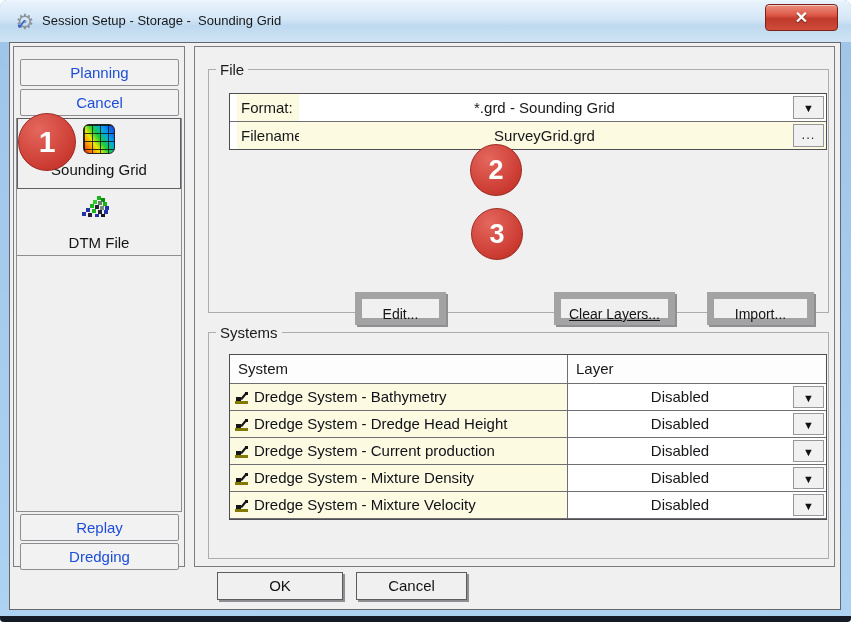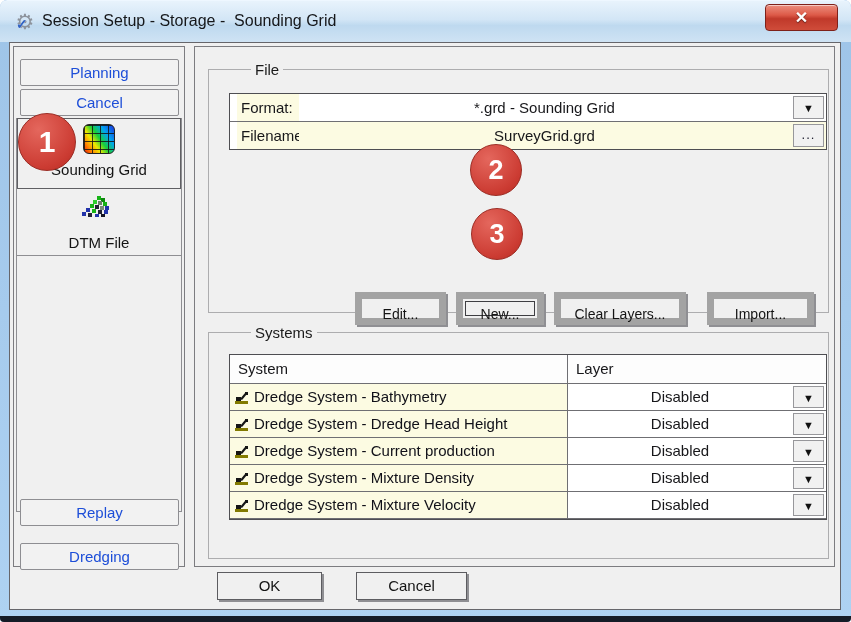--- a/index.html
+++ b/index.html
@@ -2,21 +2,21 @@
 <html><head>
 <meta charset="utf-8">
 <style>
   html,body{margin:0;padding:0;background:#ffffff;font-family:"Liberation Sans",sans-serif;}
   *{box-sizing:border-box;}
   .window{position:relative;width:851px;height:622px;background:linear-gradient(#9ec4e8,#aed2f2);border-radius:7px 7px 4px 4px;overflow:hidden;}
   .bottom-strip{position:absolute;left:0;right:0;bottom:0;height:6px;background:#141b26;}
   .titlebar{position:absolute;left:0;top:0;right:0;height:42px;background:linear-gradient(#e8f3fc 0%,#d3e6f6 45%,#bed9ef 60%,#cfe3f4 100%);border-radius:7px 7px 0 0;border-top:1px solid #eef7ff;}
   .title-icon{position:absolute;left:13px;top:9px;width:24px;height:24px;font-size:21px;color:#8d939c;line-height:24px;text-align:center;}
   .title-icon .chk{position:absolute;left:3px;bottom:-2px;color:#2f62c4;font-size:14px;font-weight:bold;text-shadow:0 0 1px #fff;}
-  .title-text{position:absolute;left:42px;top:0;height:42px;line-height:40px;font-size:16px;color:#15171a;white-space:pre;}
+  .title-text{position:absolute;left:42px;top:0;height:42px;line-height:40px;font-size:13px;color:#15171a;white-space:pre;}
   .close-btn{position:absolute;left:765px;top:3px;width:73px;height:27px;background:linear-gradient(#ec8f7f 0%,#dd5a48 40%,#c0392a 55%,#cf4c3a 100%);border:1px solid #7e211a;border-radius:4px;box-shadow:inset 0 1px 0 rgba(255,255,255,.55);color:#fff;font-weight:bold;font-size:16px;text-align:center;line-height:25px;text-shadow:0 1px 1px rgba(0,0,0,.5);cursor:default;}
   .client{position:absolute;left:9px;top:42px;width:832px;height:568px;background:#f0f0f0;border:1px solid #66666b;}
 
   .panel{position:absolute;background:#f0f0f0;border:1px solid #7c7c80;}
   .sidebar{left:3px;top:3px;width:172px;height:521px;}
   .mainpanel{left:184px;top:3px;width:641px;height:521px;}
 
   .side-btn{position:absolute;left:6px;width:159px;height:27px;background:#f2f2f2;border:1px solid #8e8e92;border-radius:2px;text-align:center;line-height:25px;font-size:15px;color:#1d4ed8;cursor:default;}
   .side-list{position:absolute;left:2px;top:71px;width:166px;height:394px;border:1px solid #8e8e92;background:#f0f0f0;}
   .side-item{position:absolute;left:0;width:164px;text-align:center;cursor:default;}
@@ -25,21 +25,21 @@
   .item-plain{top:70px;height:67px;border-bottom:1px solid #8e8e92;}
 
   .grid-icon{display:inline-block;margin-top:5px;width:32px;height:30px;border:1px solid #222;border-radius:6px;
     background:
       repeating-linear-gradient(to right, rgba(20,20,20,.85) 0 1px, transparent 1px 8px),
       repeating-linear-gradient(to bottom, rgba(20,20,20,.85) 0 1px, transparent 1px 8px),
       linear-gradient(235deg,#1b2fe0 0%,#00a6f0 28%,#17cf3a 48%,#efe800 66%,#ff8a00 82%,#ee1500 100%);}
   .dtm-icon{display:inline-block;margin-top:6px;}
 
   .group{position:absolute;border:1px solid #adadaf;}
-  .group-label{position:absolute;top:-9px;left:7px;background:#f0f0f0;padding:0 4px;font-size:15px;color:#1a1a1a;line-height:17px;margin-left:35px;}
+  .group-label{position:absolute;top:-9px;left:7px;background:#f0f0f0;padding:0 4px;font-size:15px;color:#1a1a1a;line-height:17px;}
   .file-group{left:13px;top:22px;width:621px;height:244px;}
   .systems-group{left:13px;top:285px;width:621px;height:227px;}
 
   .file-table{position:absolute;left:20px;top:23px;width:598px;height:57px;border:1px solid #4e4e52;background:#fff;}
   .f-row{position:absolute;left:0;width:100%;height:28px;}
   .f-row1{top:0;border-bottom:1px solid #6f6f73;}
   .f-row2{top:28px;height:27px;}
   .f-label{position:absolute;left:0;top:0;bottom:0;width:69px;background:#fcfbe2;border-right:4px solid #7f1d1d;font-size:15px;color:#17171a;padding-left:4px;line-height:27px;margin-left:7px;}
   .f-value{position:absolute;left:69px;top:0;bottom:0;right:0;font-size:15px;color:#17171a;text-align:center;line-height:27px;padding-right:36px;}
   .v-white{background:#ffffff;} .v-yellow{background:#fcfbe2;}
@@ -112,21 +112,21 @@
                 <rect x="8" y="18" width="4" height="4" fill="#222233"></rect>
                   <rect x="15" y="19" width="4" height="3" fill="#2233aa"></rect>
                 <rect x="21" y="19" width="4" height="3" fill="#141422"></rect>
               </g>
             </svg>
           </span>
           <span class="lbl">DTM File</span>
         </div>
       </div>
 
-      <div class="side-btn" style="top:452px;text-align:center;">Replay</div>
+      <div class="side-btn" style="top:467px;text-align:center;">Replay</div>
       <div class="side-btn" style="top:496px;">Dredging</div>
     </div>
 
     <div class="panel mainpanel">
 
       <div class="group file-group">
         <div class="group-label">File</div>
 
         <div class="file-table">
           <div class="f-row f-row1">
@@ -139,22 +139,21 @@
           <div class="f-row f-row2">
             <div class="f-label">Filename:</div>
             <div class="f-value v-yellow">SurveyGrid.grd</div>
             <div class="mini-btn">
               <span class="dots">...</span>
             </div>
           </div>
         </div>
 
         <div class="push-btn" style="left:146px;width:91px;">Edit...</div>
-        <div class="push-btn btn-default" style="left:247px;width:88px;">New...</div>
-        <div class="push-btn" style="left:345px;width:132px;">Clear Layers...</div>
+        <div class="push-btn" style="left:345px;width:121px;text-decoration:underline;">Clear Layers...</div>
         <div class="push-btn" style="left:498px;width:107px;">Import...</div>
       </div>
 
       <div class="group systems-group">
         <div class="group-label">Systems</div>
 
         <div class="sys-table">
           <div class="s-hrow">
             <div class="s-hcell" style="left:0;width:338px;border-right:1px solid #6f6f73;">System</div>
             <div class="s-hcell" style="left:338px;right:0;">Layer</div>
@@ -221,21 +220,21 @@
                 </svg><span>Dredge System - Mixture Velocity</span></div>
             <div class="s-laycell">Disabled</div>
             <div class="mini-btn">
                 <span class="arr">▼</span>
               </div>
           </div>
         </div>
       </div>
     </div>
 
-    <div class="footer-btn" style="left:207px;width:105px;">OK</div>
+    <div class="footer-btn" style="left:207px;width:126px;">OK</div>
     <div class="footer-btn" style="left:346px;width:111px;">Cancel</div>
 
     <div class="callout c1">1</div>
     <div class="callout c2">2</div>
     <div class="callout c3">3</div>
   </div>
 
   <div class="bottom-strip"></div>
 </div>
 

